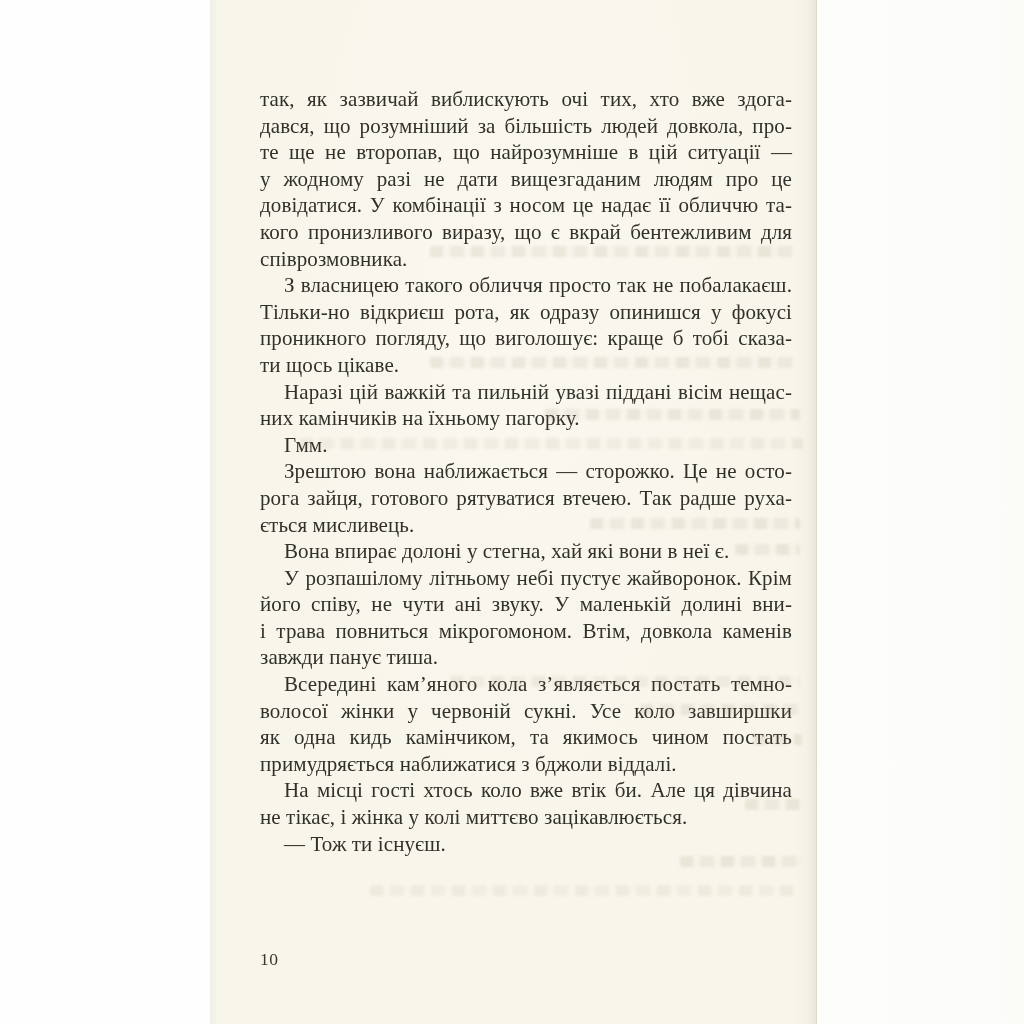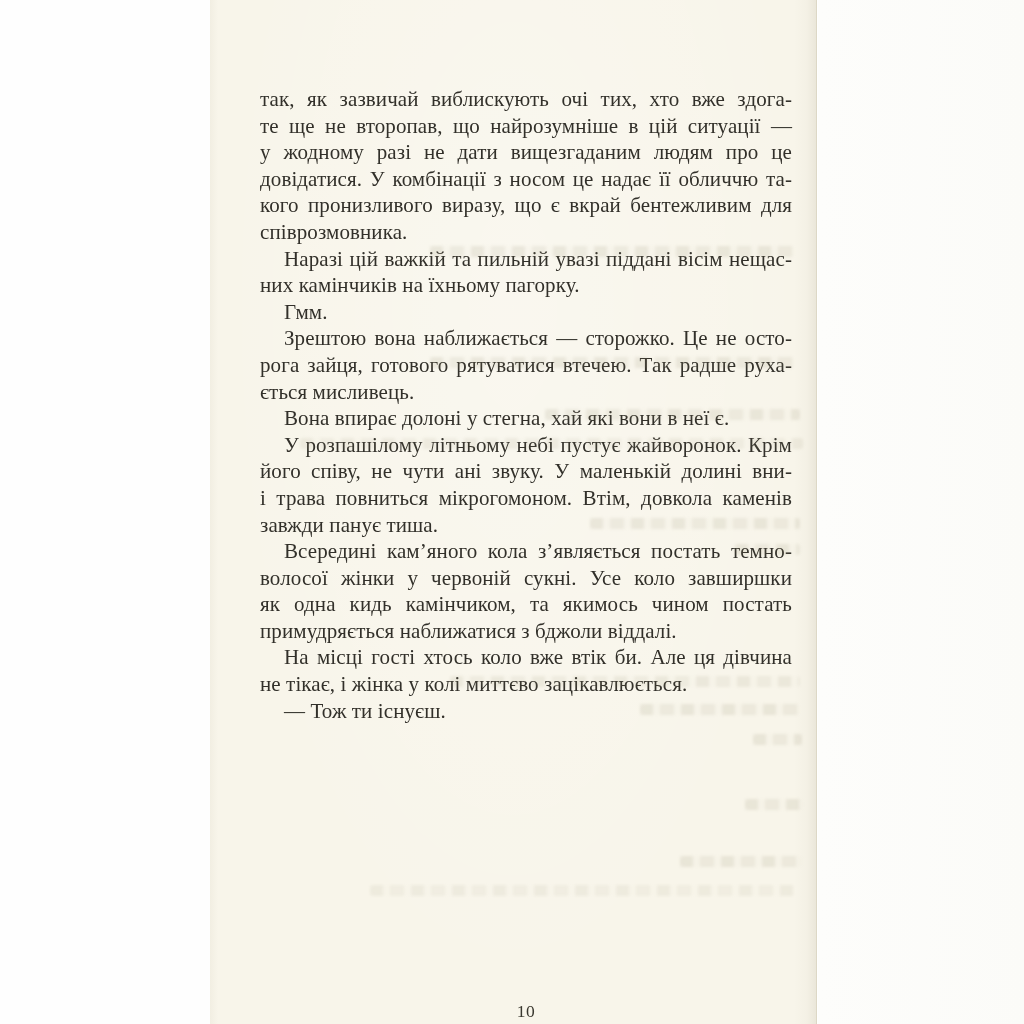--- a/index.html
+++ b/index.html
@@ -50,23 +50,22 @@
   }
   .line.last {
     text-align-last: left;
   }
   .para.indent .line:first-child {
     text-indent: 24px;
   }
   .page-number {
     position: absolute;
     left: 50px;
-    top: 1001px;
+    top: 949px;
     width: 532px;
-    text-align: center;
     font-size: 17.5px;
     color: #3a382f;
     letter-spacing: 0.5px;
   }
   
   .ghost {
     position: absolute;
     height: 11px;
     background: repeating-linear-gradient(90deg,
       rgba(148,140,110,0.30) 0 13px,
@@ -81,25 +80,32 @@
 </style>
 </head>
 <body>
 
 <div class="scan">
   <div class="paper">
 
     <div class="text-block">
         <div class="para">
           <div class="line">так, як зазвичай виблискують очі тих, хто вже здога-</div>
+          <div class="line">дався, що розумніший за більшість людей довкола, про-</div>
           <div class="line">те ще не второпав, що найрозумніше в цій ситуації —</div>
           <div class="line">у жодному разі не дати вищезгаданим людям про це</div>
           <div class="line">довідатися. У комбінації з носом це надає її обличчю та-</div>
           <div class="line">кого пронизливого виразу, що є вкрай бентежливим для</div>
           <div class="line last">співрозмовника.</div>
+        </div>
+        <div class="para indent">
+          <div class="line">З власницею такого обличчя просто так не побалакаєш.</div>
+          <div class="line">Тільки-но відкриєш рота, як одразу опинишся у фокусі</div>
+          <div class="line">проникного погляду, що виголошує: краще б тобі сказа-</div>
+          <div class="line last">ти щось цікаве.</div>
         </div>
         <div class="para indent">
           <div class="line">Наразі цій важкій та пильній увазі піддані вісім нещас-</div>
           <div class="line last">них камінчиків на їхньому пагорку.</div>
         </div>
         <div class="para indent">
           <div class="line last">Гмм.</div>
         </div>
         <div class="para indent">
           <div class="line">Зрештою вона наближається — сторожко. Це не осто-</div>

